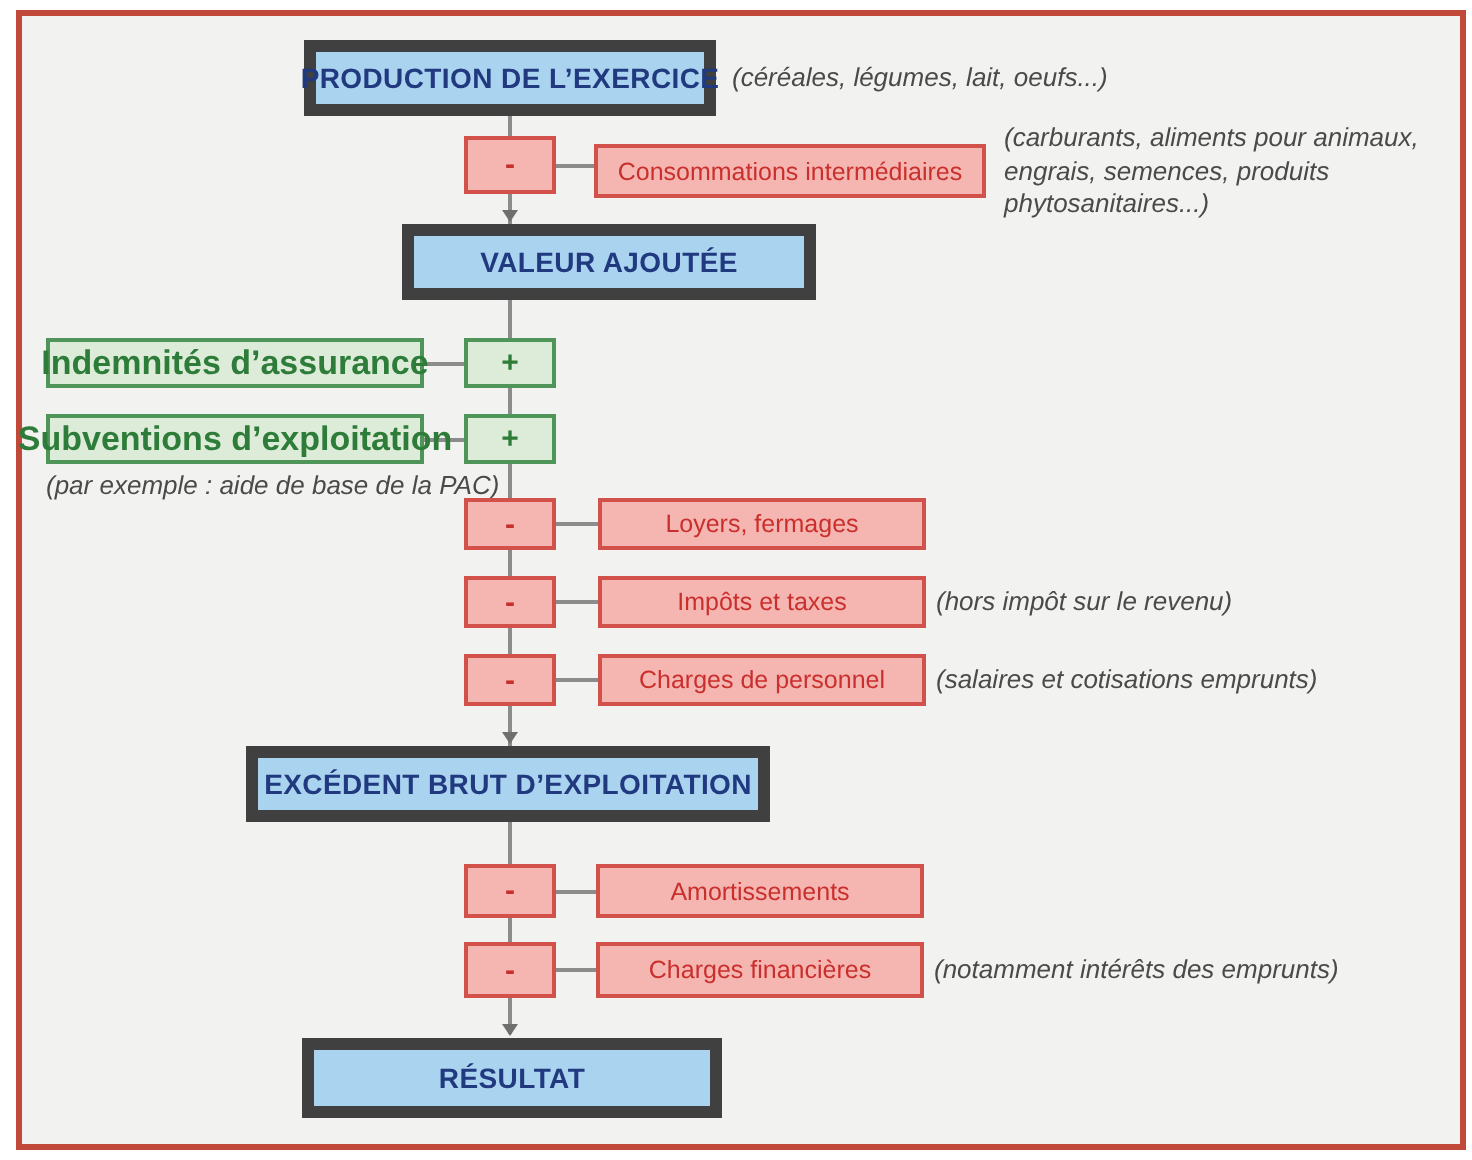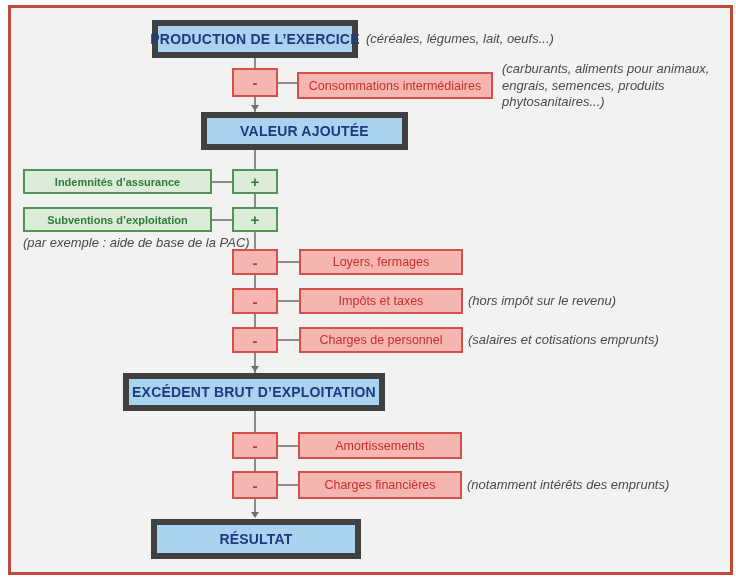--- a/index.html
+++ b/index.html
@@ -27,21 +27,21 @@
   .blue{
     background:#a9d3ef;border:6px solid #404040;color:#21397f;
     font-weight:bold;font-size:14px;letter-spacing:.2px;
   }
   .redbox{
     background:#f5b5b1;border:2px solid #d2514b;color:#c92f2c;
     font-weight:normal;font-size:12.5px;
   }
   .greenbox{
     background:#ddecd8;border:2px solid #4f9458;color:#2e7c39;
-    font-weight:bold;font-size:11px;
+    font-weight:bold;font-size:17px;
   }
   .op{font-size:15px;font-weight:bold;}
   .note{
     position:absolute;display:flex;align-items:center;z-index:2;
     color:#4a4a4a;font-style:italic;font-size:13px;line-height:1.3;
     white-space:nowrap;
   }
   .note.wrap{white-space:normal;}
 </style>
 </head>

